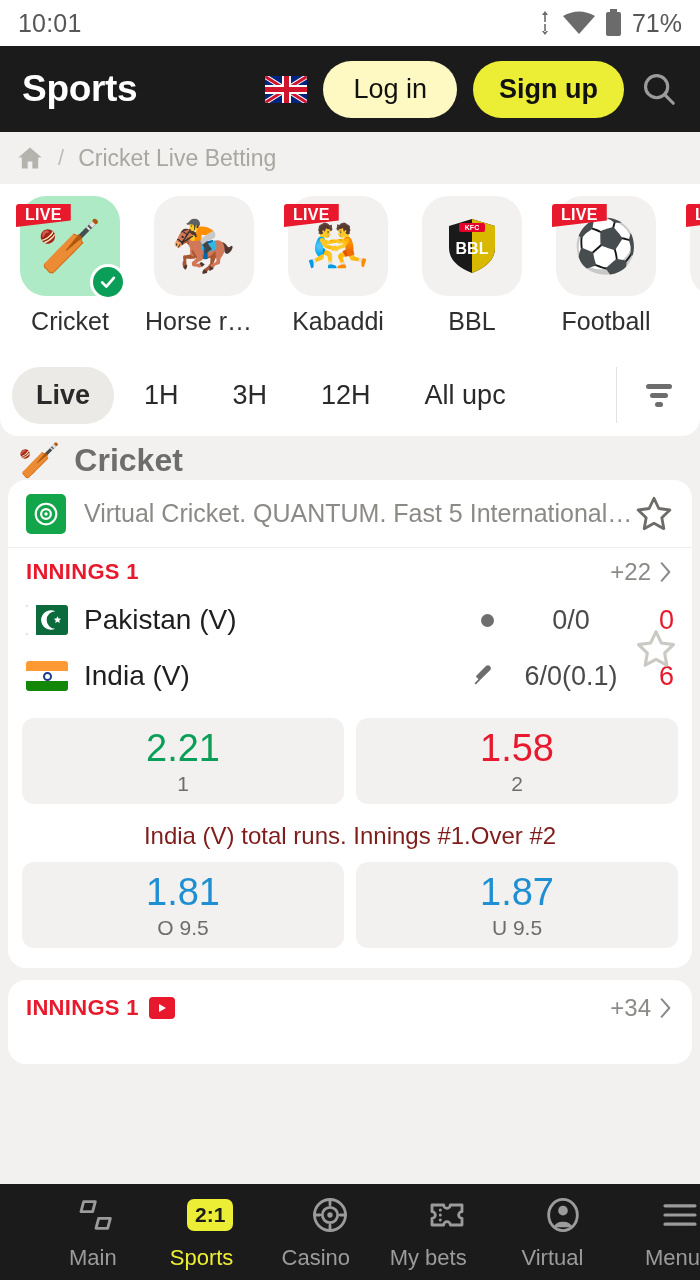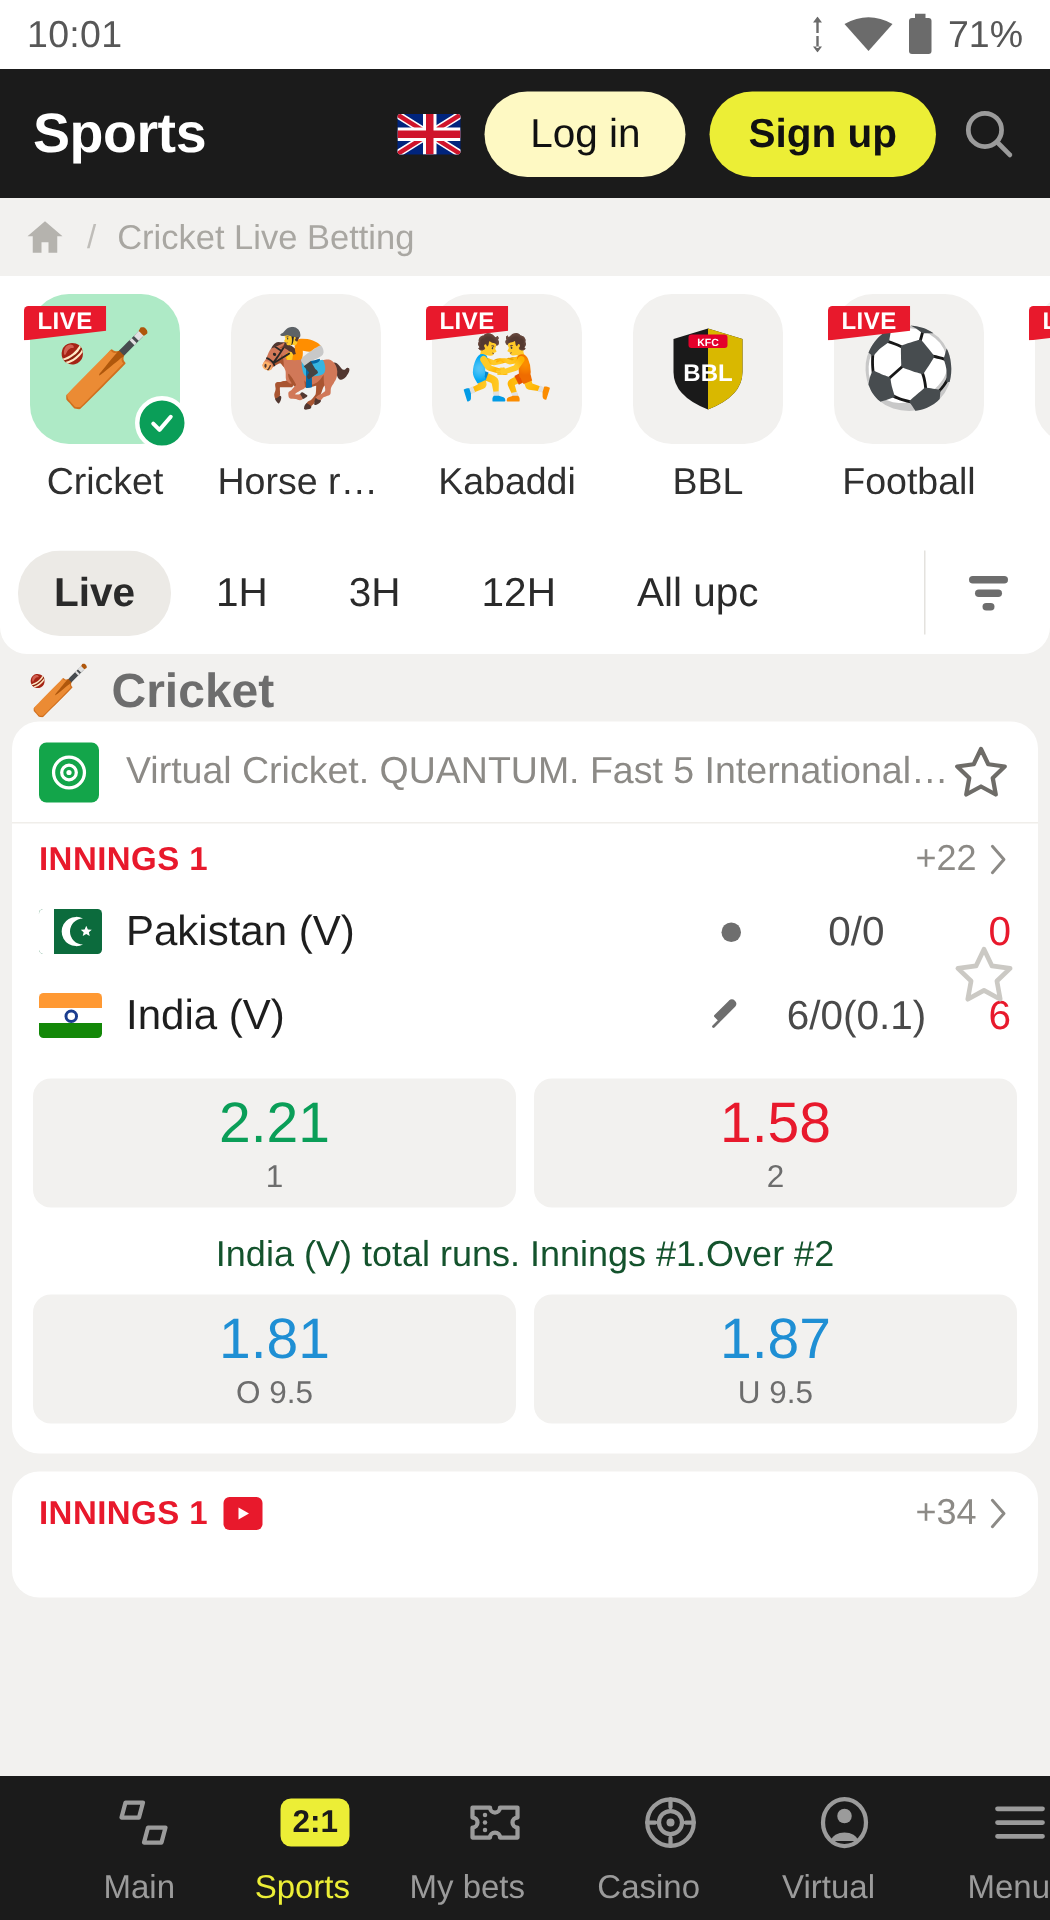--- a/index.html
+++ b/index.html
@@ -155,21 +155,21 @@
   .odds-row { display: flex; gap: 12px; padding: 8px 14px 6px 14px; }
   .odd {
     flex: 1; background: #f2f1ef; border-radius: 12px; height: 86px;
     display: flex; flex-direction: column; align-items: center; justify-content: center; gap: 2px;
   }
   .odd-val { font-size: 38px; }
   .odd-val.up { color: #0a9e58; }
   .odd-val.down { color: #e8192c; }
   .odd-val.flat { color: #1f8fd4; }
   .odd-lbl { font-size: 21px; color: #6d6d6d; }
-  .market-label { text-align: center; font-size: 24px; color: #14532d; padding: 12px 0 4px 0; }
+  .market-label { text-align: center; font-size: 24px; color: #7f1d1d; padding: 12px 0 4px 0; }
 
   
   .body { flex: 1; overflow: hidden; background: #f2f1ef; padding-top: 4px; }
 
   
   .bottomnav {
     flex: 0 0 96px; background: #1b1b1b; display: flex; align-items: center;
   }
   .nav-item { flex: 1; display: flex; flex-direction: column; align-items: flex-end; gap: 9px; }
   .nav-label { font-size: 22px; color: #9b9b9b; }
@@ -437,42 +437,42 @@
     </div>
     <div class="nav-item active">
       <span class="nav-ico">
         <span class="badge-21">2:1</span>
       </span>
       <span class="nav-label">Sports</span>
     </div>
     <div class="nav-item">
       <span class="nav-ico">
         <svg width="40" height="40" viewBox="0 0 24 24">
+          <circle cx="12" cy="12" r="9.3" fill="none" stroke="#9b9b9b" stroke-width="1.7"></circle>
+          <circle cx="12" cy="12" r="4.6" fill="none" stroke="#9b9b9b" stroke-width="1.7"></circle>
+          <path d="M12 2.7 v3.2 M12 18.1 v3.2 M2.7 12 h3.2 M18.1 12 h3.2" stroke="#9b9b9b" stroke-width="1.7" stroke-linecap="round"></path>
+          <circle cx="12" cy="12" r="1.6" fill="#9b9b9b"></circle>
+        </svg>
+      </span>
+      <span class="nav-label">Casino</span>
+    </div>
+    <div class="nav-item">
+      <span class="nav-ico">
+        <svg width="40" height="40" viewBox="0 0 24 24">
           <path d="M3 6 h7 a2 2 0 0 0 4 0 h7 v4 a2 2 0 0 0 0 4 v4 h-7 a2 2 0 0 0-4 0 H3 v-4 a2 2 0 0 0 0-4 Z" fill="none" stroke="#9b9b9b" stroke-width="1.7" stroke-linejoin="round"></path>
           <circle cx="8" cy="9" r=".9" fill="#9b9b9b"></circle>
             <circle cx="8" cy="12" r=".9" fill="#9b9b9b"></circle>
             <circle cx="8" cy="15" r=".9" fill="#9b9b9b"></circle>
         </svg>
       </span>
       <span class="nav-label">My bets</span>
     </div>
     <div class="nav-item">
       <span class="nav-ico">
         <svg width="40" height="40" viewBox="0 0 24 24">
-          <circle cx="12" cy="12" r="9.3" fill="none" stroke="#9b9b9b" stroke-width="1.7"></circle>
-          <circle cx="12" cy="12" r="4.6" fill="none" stroke="#9b9b9b" stroke-width="1.7"></circle>
-          <path d="M12 2.7 v3.2 M12 18.1 v3.2 M2.7 12 h3.2 M18.1 12 h3.2" stroke="#9b9b9b" stroke-width="1.7" stroke-linecap="round"></path>
-          <circle cx="12" cy="12" r="1.6" fill="#9b9b9b"></circle>
-        </svg>
-      </span>
-      <span class="nav-label">Casino</span>
-    </div>
-    <div class="nav-item">
-      <span class="nav-ico">
-        <svg width="40" height="40" viewBox="0 0 24 24">
           <ellipse cx="12" cy="12" rx="8.6" ry="9.4" fill="none" stroke="#9b9b9b" stroke-width="1.7"></ellipse>
           <circle cx="12" cy="9.4" r="2.9" fill="#9b9b9b"></circle>
           <path d="M6.3 19.4 a5.9 4.6 0 0 1 11.4 0" fill="#9b9b9b"></path>
         </svg>
       </span>
       <span class="nav-label">Virtual</span>
     </div>
     <div class="nav-item">
       <span class="nav-ico">
         <svg width="40" height="40" viewBox="0 0 24 24">

